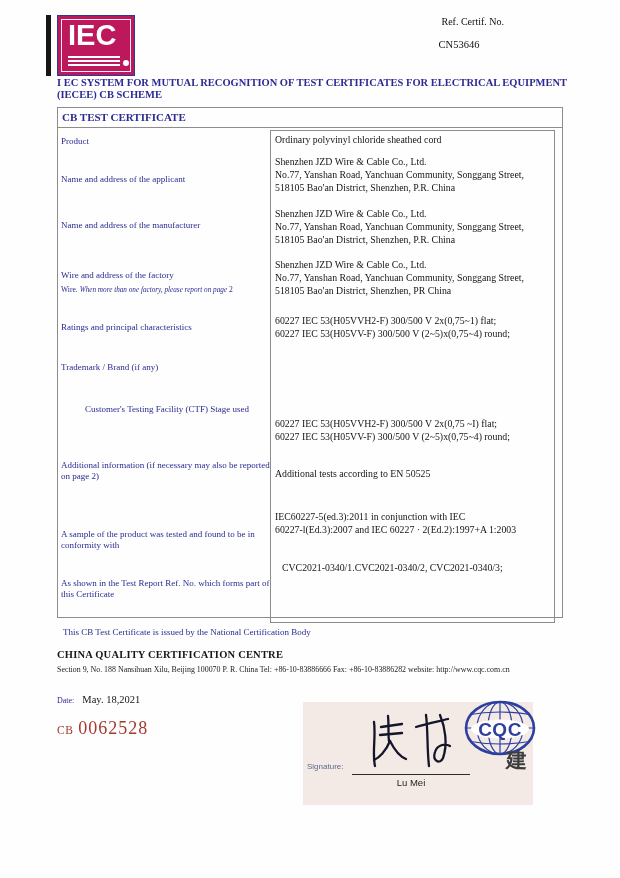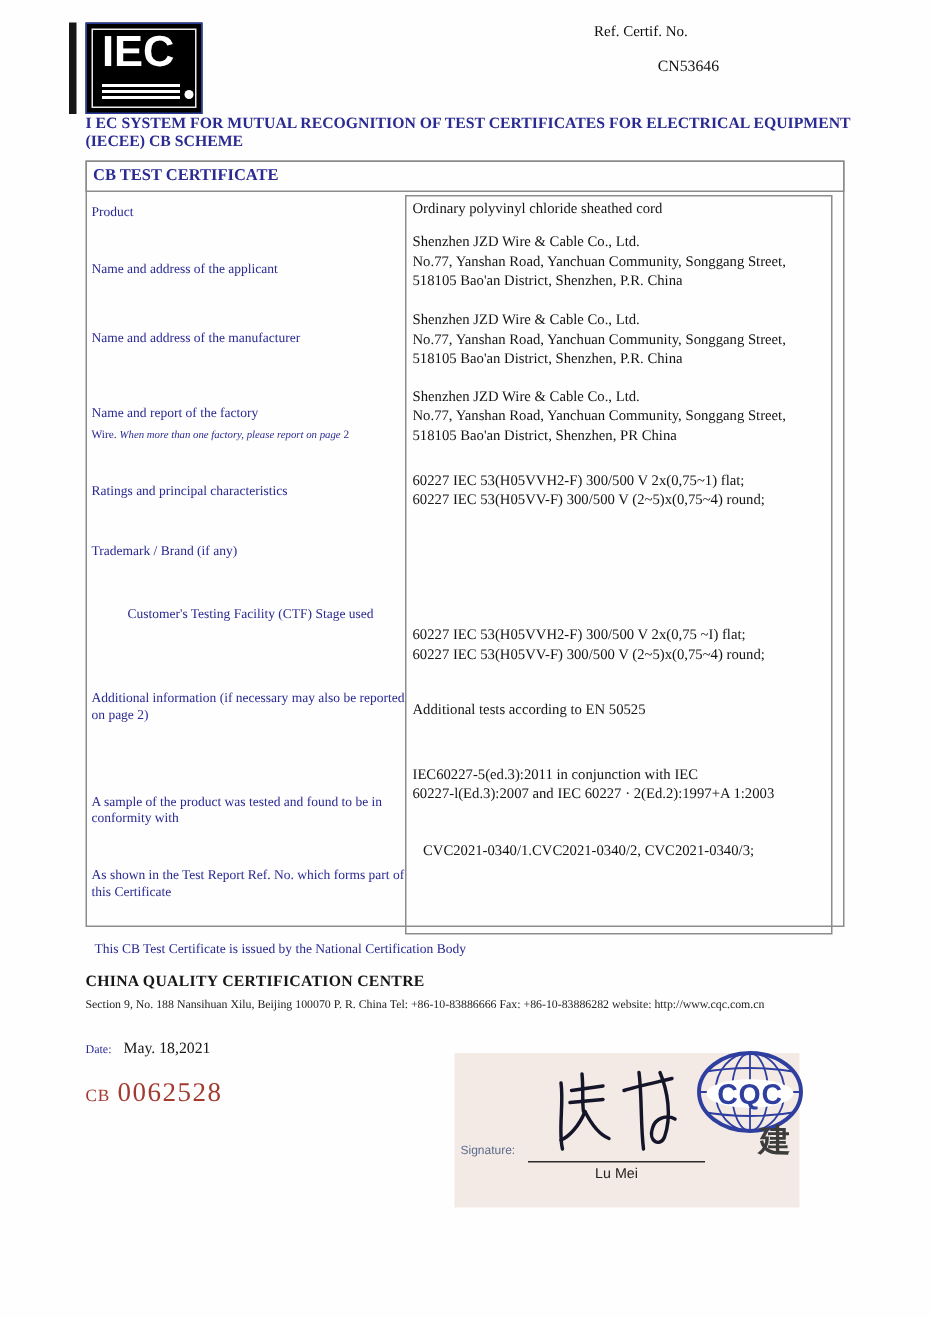--- a/index.html
+++ b/index.html
@@ -6,28 +6,28 @@
   .page{
     position:relative;width:620px;height:878px;margin:0 auto;
     background:#fefefe;overflow:hidden;
     font-family:"Liberation Serif", serif;color:#1a1a1a;
   }
   .abs{position:absolute;}
   .navy{color:#2a2a92;}
   
   .iec-logo{left:46px;top:15px;width:90px;height:61px;}
   .iec-bar{position:absolute;left:0;top:0;width:5px;height:61px;background:#161616;}
-  .iec-square{position:absolute;left:11px;top:0;width:78px;height:61px;background:#000000;border:1px solid #2a3a97;box-sizing:border-box;}
+  .iec-square{position:absolute;left:11px;top:0;width:78px;height:61px;background:#be185d;border:1px solid #2a3a97;box-sizing:border-box;}
   .iec-inner{position:absolute;left:3px;top:3px;right:3px;bottom:3px;border:1.5px solid rgba(255,255,255,.92);}
   .iec-text{position:absolute;left:6px;top:-1px;font-family:"Liberation Sans",sans-serif;font-weight:bold;font-size:29px;letter-spacing:0px;color:#ffffff;}
   .iec-lines{position:absolute;left:6px;bottom:5px;width:52px;}
   .iec-lines i{display:block;height:2px;background:#fff;margin-top:2px;}
   .iec-dot{position:absolute;right:-9px;bottom:0px;width:6px;height:6px;border-radius:50%;background:#fff;}
   
-  .refline{left:396px;top:16px;width:120px;text-align:left;font-size:10px;color:#111;}
+  .refline{left:384px;top:16px;width:120px;text-align:right;font-size:10px;color:#111;}
   .refno{left:404px;top:39px;width:110px;text-align:center;font-size:10.5px;color:#111;}
   .scheme{left:57px;top:77px;width:525px;font-size:10.5px;font-weight:bold;line-height:11.5px;}
   
   .outerbox{left:57px;top:107px;width:506px;height:511px;border:1px solid #8c8c8c;box-sizing:border-box;}
   .titlerow{left:57px;top:107px;width:506px;height:21px;border:1px solid #8c8c8c;box-sizing:border-box;padding:3px 0 0 4px;font-size:11px;font-weight:bold;}
   .valuebox{left:270px;top:130px;width:285px;height:493px;border:1px solid #8c8c8c;box-sizing:border-box;background:transparent;}
   .lbl{left:61px;width:212px;font-size:9px;line-height:11px;color:#2a2a92;}
   .note{left:61px;width:212px;font-size:7.6px;color:#2a2a92;}
   .note i{font-size:7.2px;}
   .val{left:275px;width:278px;font-size:9.8px;line-height:13px;color:#141414;white-space:pre-line;}
@@ -73,21 +73,21 @@
 
   <div class="abs scheme navy">I EC SYSTEM FOR MUTUAL RECOGNITION OF TEST CERTIFICATES FOR ELECTRICAL EQUIPMENT (IECEE) CB SCHEME</div>
 
   <div class="abs outerbox"></div>
   <div class="abs valuebox"></div>
   <div class="abs titlerow navy">CB TEST CERTIFICATE</div>
 
   <div class="abs lbl" style="top:136px;">Product</div>
   <div class="abs lbl" style="top:174px;">Name and address of the applicant</div>
   <div class="abs lbl" style="top:220px;">Name and address of the manufacturer</div>
-  <div class="abs lbl" style="top:270px;">Name and report of the factory</div>
+  <div class="abs lbl" style="top:270px;">Wire and address of the factory</div>
   <div class="abs note" style="top:285px;">
     <span>Wire.</span>
     <i>When more than one factory, please report on page</i>
     <span>2</span>
   </div>
   <div class="abs lbl" style="top:322px;">Ratings and principal characteristics</div>
   <div class="abs lbl" style="top:362px;">Trademark / Brand (if any)</div>
   <div class="abs lbl" style="top:404px;margin-left:24px;">Customer's Testing Facility (CTF) Stage used</div>
   <div class="abs lbl" style="top:460px;">Additional information (if necessary may also be reported on page 2)</div>
   <div class="abs lbl" style="top:529px;">A sample of the product was tested and found to be in conformity with</div>

